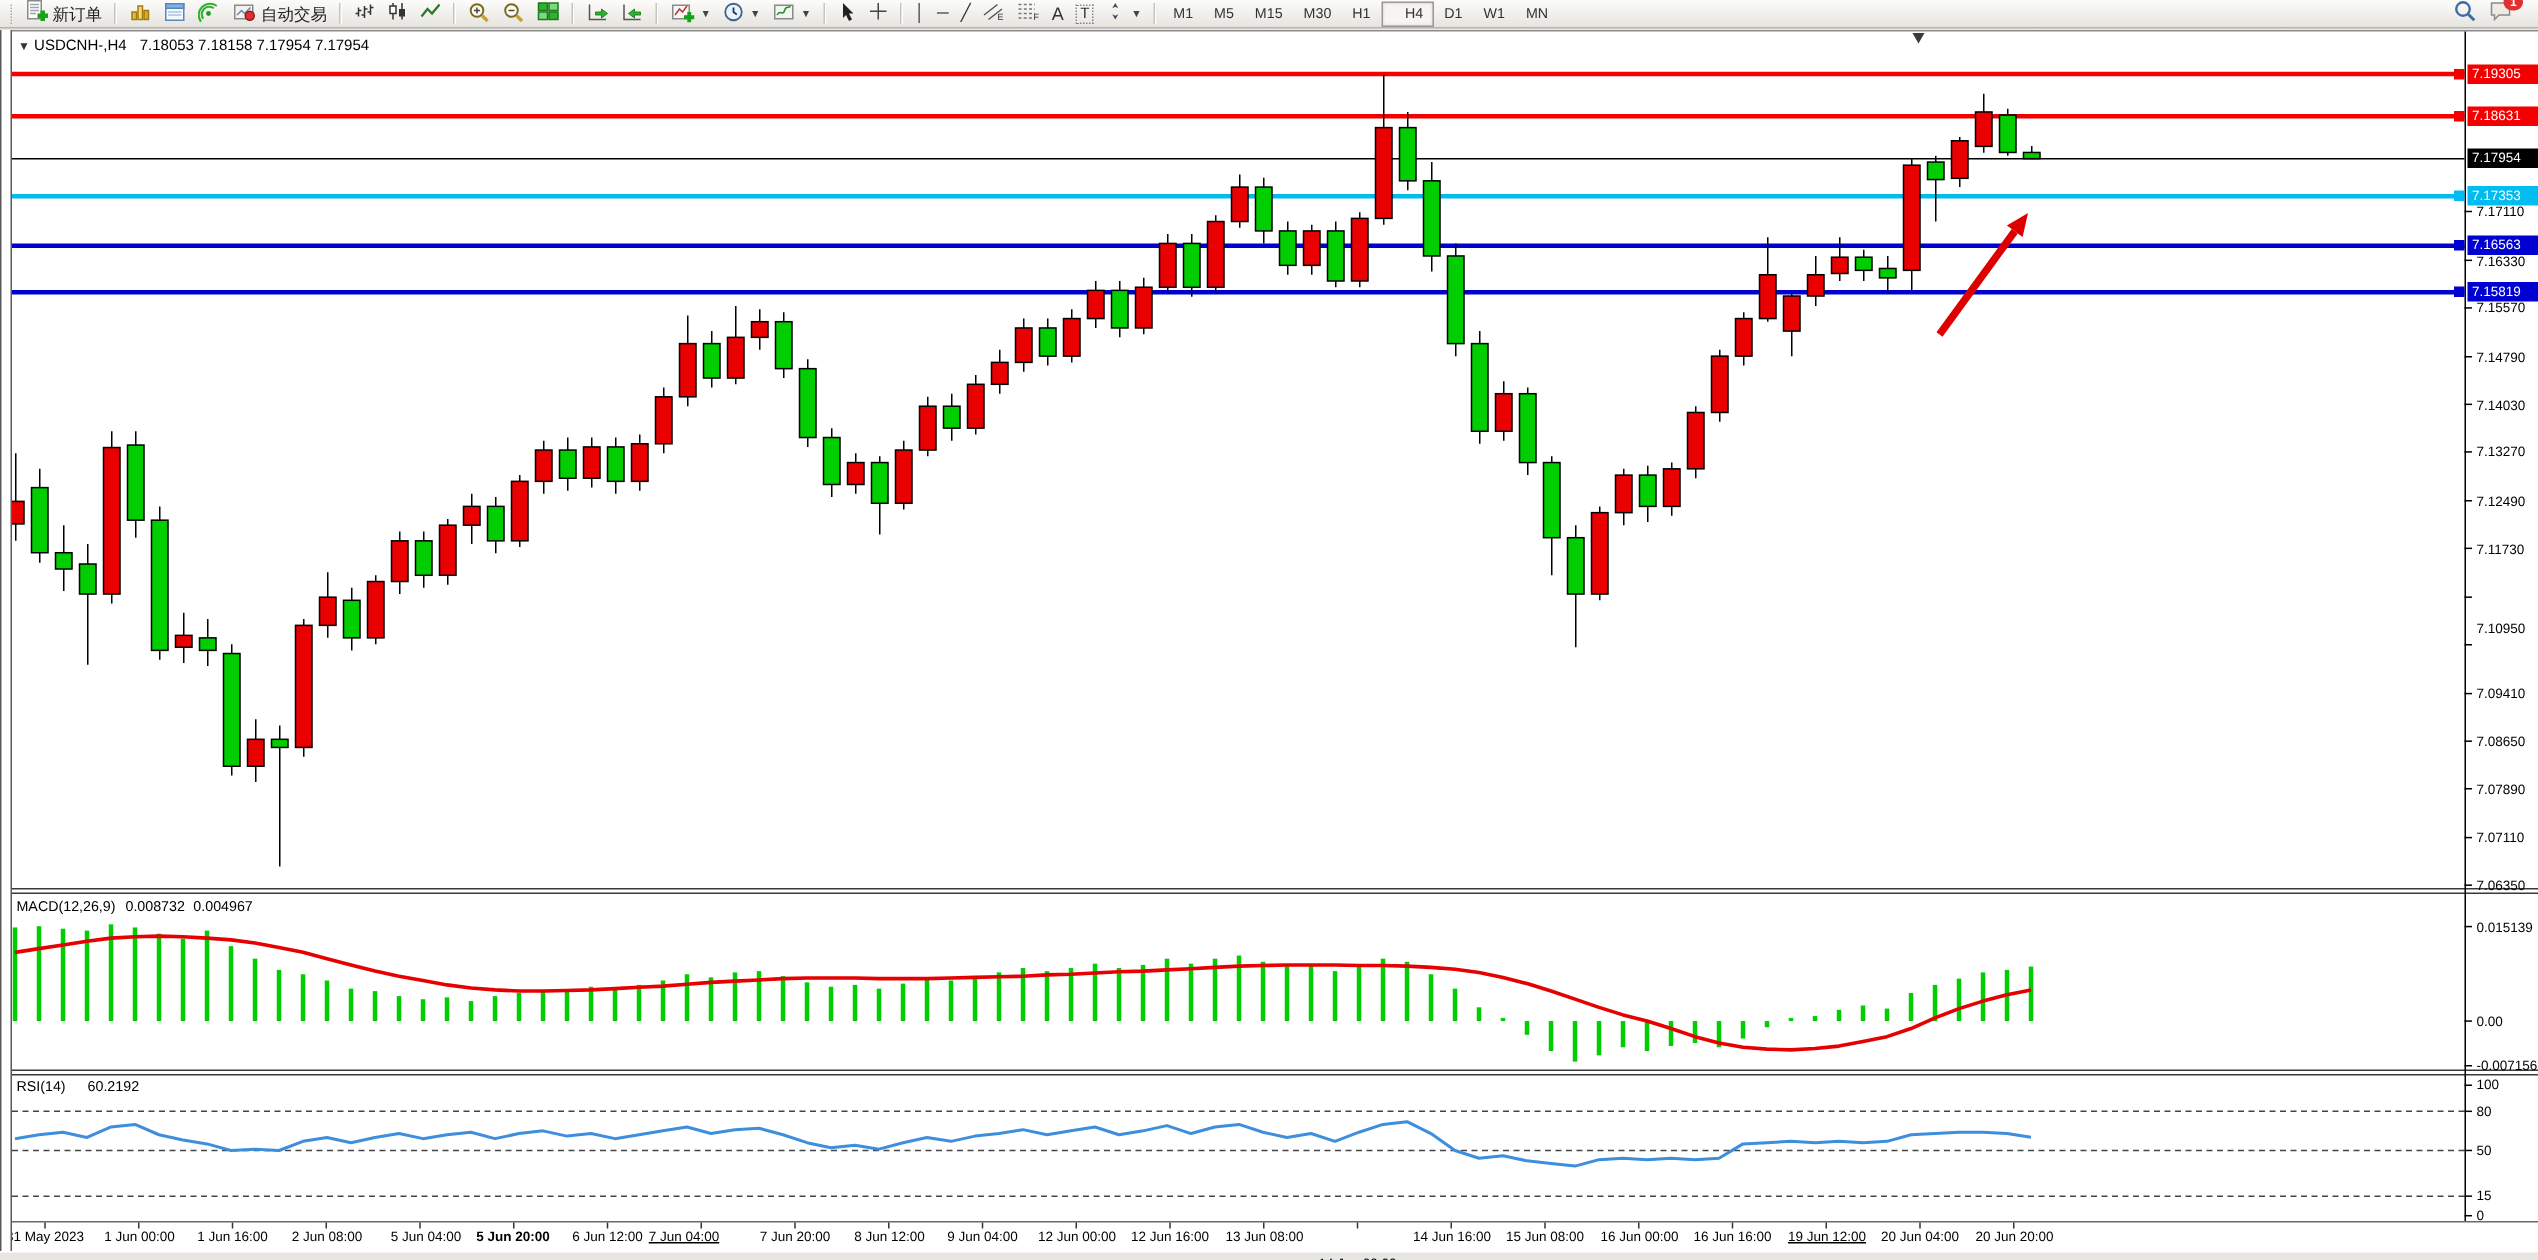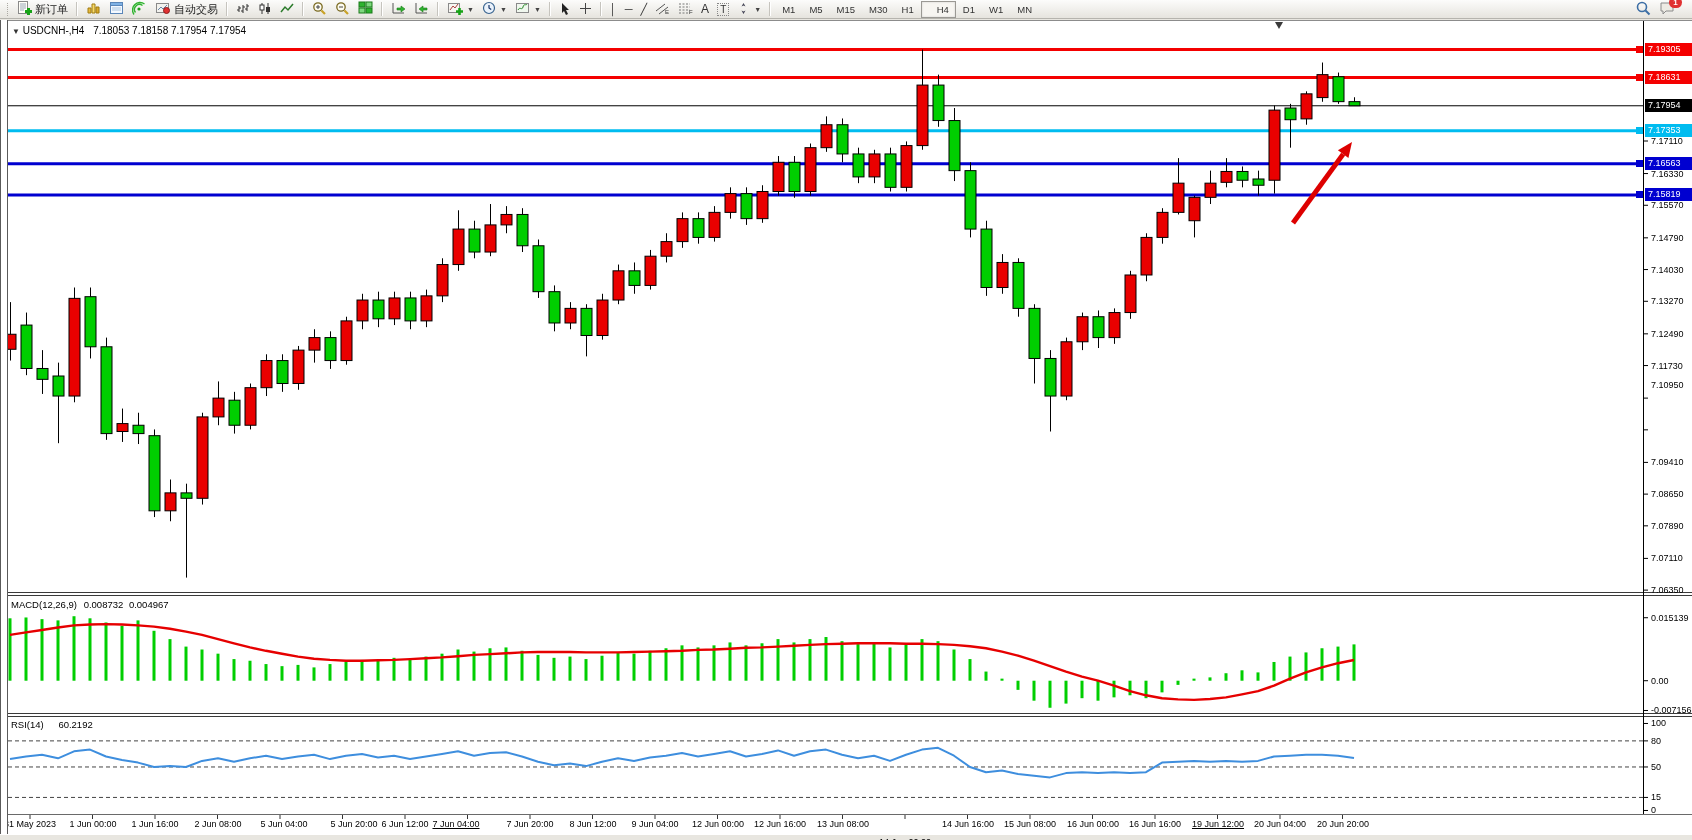--- a/index.html
+++ b/index.html
@@ -579,21 +579,21 @@
 
 <div id="gen-labels">
     <div class="ticklab" style="left:1651px;top:136px;">7.17110</div>
     <div class="ticklab" style="left:1651px;top:169px;">7.16330</div>
     <div class="ticklab" style="left:1651px;top:200px;">7.15570</div>
     <div class="ticklab" style="left:1651px;top:233px;">7.14790</div>
     <div class="ticklab" style="left:1651px;top:265px;">7.14030</div>
     <div class="ticklab" style="left:1651px;top:296px;">7.13270</div>
     <div class="ticklab" style="left:1651px;top:329px;">7.12490</div>
     <div class="ticklab" style="left:1651px;top:361px;">7.11730</div>
-    <div class="ticklab" style="left:1651px;top:380px;text-align:center;">7.10950</div>
+    <div class="ticklab" style="left:1651px;top:414px;text-align:center;">7.10950</div>
     <div class="ticklab" style="left:1729px;top:425px;text-align:right;">7.10190</div>
     <div class="ticklab" style="left:1651px;top:457px;">7.09410</div>
     <div class="ticklab" style="left:1651px;top:489px;">7.08650</div>
     <div class="ticklab" style="left:1651px;top:521px;">7.07890</div>
     <div class="ticklab" style="left:1651px;top:553px;">7.07110</div>
     <div class="ticklab" style="left:1651px;top:585px;">7.06350</div>
     <div class="lvlmark" style="left:1636px;top:46px;background:#F40000;"></div>
     <div class="pricetag" style="left:1645px;top:43px;background:#F40000;">7.19305</div>
     <div class="lvlmark" style="left:1636px;top:74px;background:#F40000;"></div>
     <div class="pricetag" style="left:1645px;top:71px;background:#F40000;">7.18631</div>
@@ -610,21 +610,21 @@
     <div class="ticklab" style="left:1651px;top:718px;">100</div>
     <div class="ticklab" style="left:1651px;top:736px;">80</div>
     <div class="ticklab" style="left:1651px;top:762px;">50</div>
     <div class="ticklab" style="left:1651px;top:792px;">15</div>
     <div class="ticklab" style="left:1651px;top:805px;">0</div>
     <div class="timelab" style="left:30px;top:819px;transform:translateX(-50%);">31 May 2023</div>
     <div class="timelab" style="left:93px;top:819px;transform:translateX(-50%);">1 Jun 00:00</div>
     <div class="timelab" style="left:155px;top:819px;transform:translateX(-50%);">1 Jun 16:00</div>
     <div class="timelab" style="left:218px;top:819px;transform:translateX(-50%);">2 Jun 08:00</div>
     <div class="timelab" style="left:284px;top:819px;transform:translateX(-50%);">5 Jun 04:00</div>
-    <div class="timelab" style="left:354px;top:819px;transform:translateX(-50%);">5 Jun 20:00</div>
+    <div class="timelab" style="left:342px;top:819px;transform:translateX(-50%);font-weight:bold;">5 Jun 20:00</div>
     <div class="timelab" style="left:405px;top:819px;transform:translateX(-50%);">6 Jun 12:00</div>
     <div class="timelab" style="left:456px;top:819px;transform:translateX(-50%);text-decoration:underline;">7 Jun 04:00</div>
     <div class="timelab" style="left:530px;top:819px;transform:translateX(-50%);">7 Jun 20:00</div>
     <div class="timelab" style="left:593px;top:819px;transform:translateX(-50%);">8 Jun 12:00</div>
     <div class="timelab" style="left:655px;top:819px;transform:translateX(-50%);">9 Jun 04:00</div>
     <div class="timelab" style="left:718px;top:819px;transform:translateX(-50%);">12 Jun 00:00</div>
     <div class="timelab" style="left:780px;top:819px;transform:translateX(-50%);">12 Jun 16:00</div>
     <div class="timelab" style="left:843px;top:819px;transform:translateX(-50%);">13 Jun 08:00</div>
     <div class="timelab" style="left:905px;top:819px;transform:translateX(-50%);margin-top:18px;">14 Jun 00:00</div>
     <div class="timelab" style="left:968px;top:819px;transform:translateX(-50%);">14 Jun 16:00</div>

